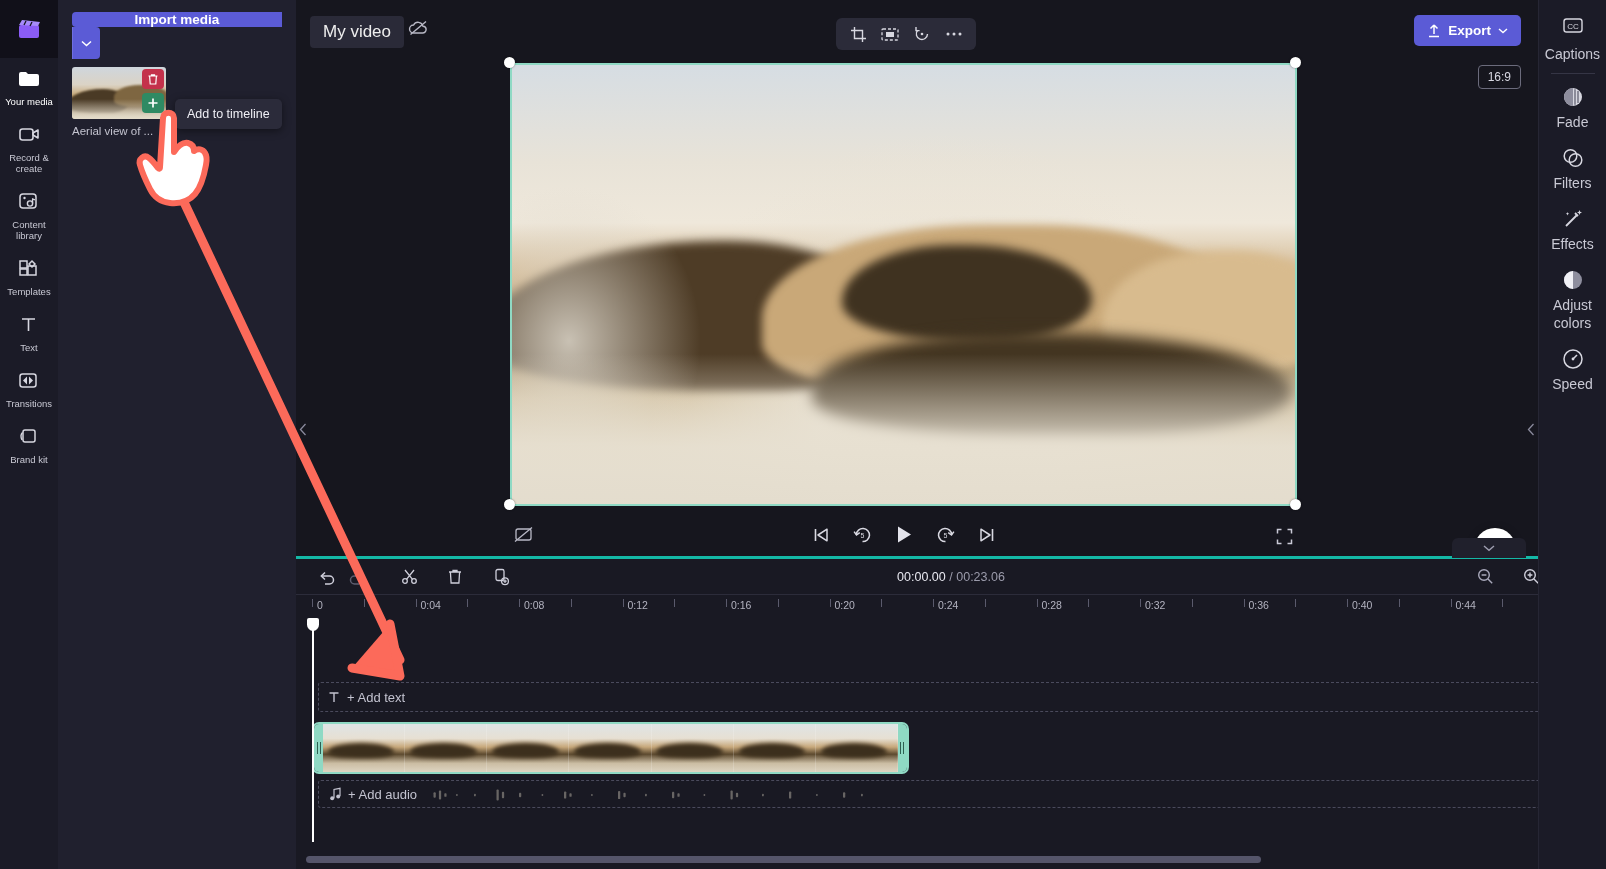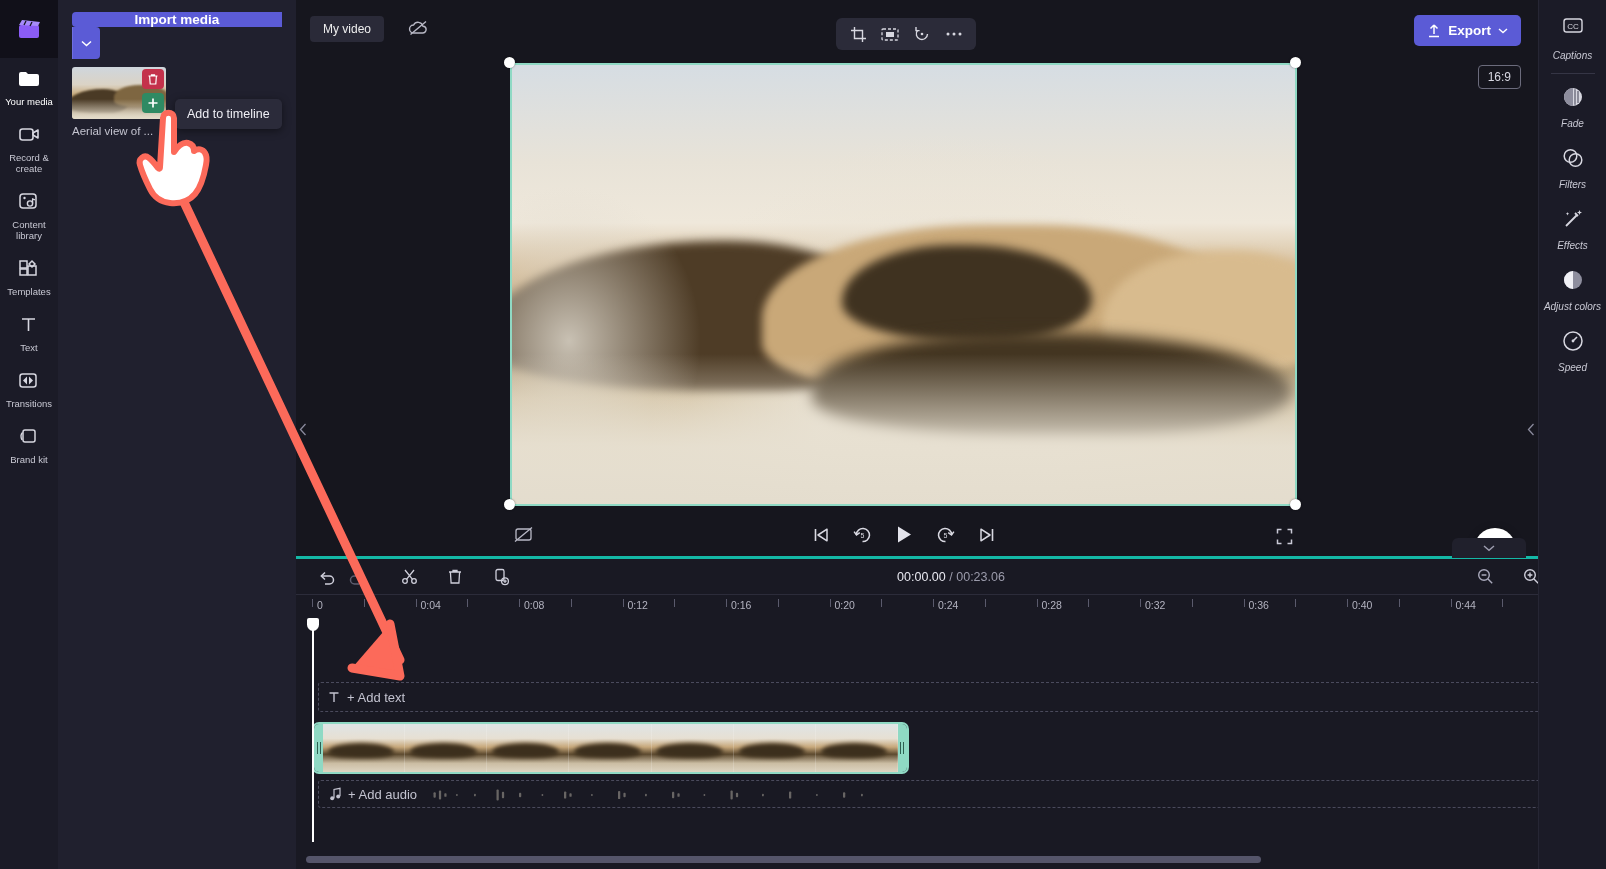--- a/index.html
+++ b/index.html
@@ -92,21 +92,21 @@
   }
 
   
   .overlay { position: absolute; left: 0; top: 0; width: 1606px; height: 869px; pointer-events: none; }
 
   
   .center { position: absolute; left: 296px; top: 0; right: 68px; height: 869px; background: #16161e; }
   .top-bar { height: 58px; position: relative; }
   .vid-title {
     position: absolute; left: 14px; top: 16px; background: #2a2a38; color: #eee;
-    font-size: 12px; padding: 6px 13px; border-radius: 4px; cursor: pointer;
+    font-size: 17px; padding: 6px 13px; border-radius: 4px; cursor: pointer;
   }
   .cloud-off { position: absolute; left: 112px; top: 20px; cursor: pointer; }
   .float-tools {
     position: absolute; left: 540px; top: 18px; background: #2b2b39;
     border-radius: 6px; display: flex; align-items: center; gap: 4px; padding: 4px 8px;
   }
   .ft-btn {
     width: 28px; height: 24px; display: flex; align-items: center;
     justify-content: center; cursor: pointer; border-radius: 4px;
   }
@@ -249,21 +249,21 @@
   .h-scroll i { display: block; width: 74%; height: 7px; background: #55556a; border-radius: 4px; }
 
   
   .rrail {
     position: absolute; right: 0; top: 0; width: 68px; height: 869px;
     background: #1b1b27; border-left: 1px solid #262634;
     display: flex; flex-direction: column; align-items: center; padding-top: 8px;
   }
   .rrail-item { width: 68px; padding: 9px 3px 6px; text-align: center; cursor: pointer; }
   .rrail-item .ic { display: block; height: 24px; margin: 0 auto 4px; }
-  .rrail-item .lb { font-size: 10px; line-height: 11.5px; color: #c9c9d4; font-style: italic; }
+  .rrail-item .lb { font-size: 14px; line-height: 11.5px; color: #c9c9d4; }
   .rr-div { width: 44px; height: 1px; background: #353545; margin: 4px 0 2px; }
 
   .collapse-l, .collapse-r {
     position: absolute; top: 410px; width: 14px; height: 38px;
     display: flex; align-items: center; justify-content: center; cursor: pointer;
     color: #8a8a9c; font-size: 12px;
   }
   .collapse-l { left: 296px; }
   .collapse-r { right: 68px; }
   .tl-collapse {

